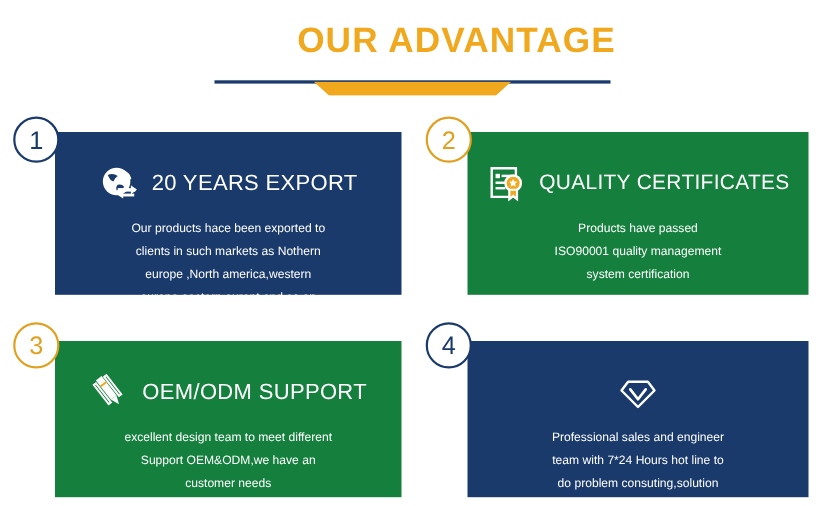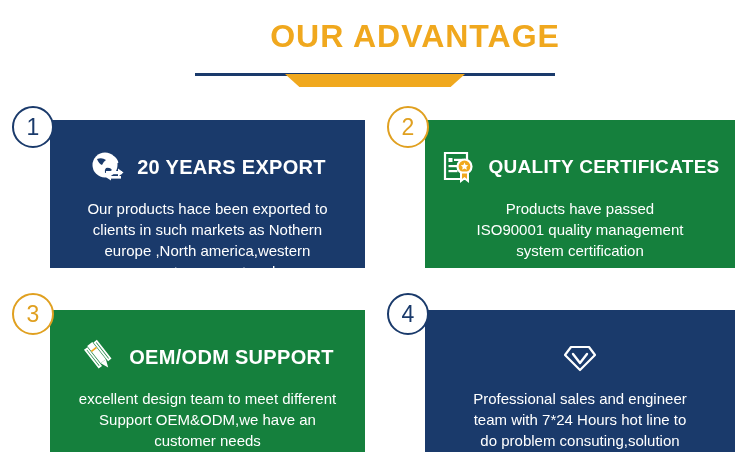--- a/index.html
+++ b/index.html
@@ -67,32 +67,32 @@
 
   
   .head-row{
     display:flex;align-items:center;justify-content:center;
     gap:12px;
     height:42px;
     margin-top:4px;
   }
   .card-icon{width:36px;height:36px;flex:0 0 36px;display:block;}
   .card-heading{
-    font-size:20px;font-weight:bold;color:#ffffff;
+    font-size:20px;font-weight:normal;color:#ffffff;
     letter-spacing:0.3px;white-space:nowrap;text-align:center;
   }
   .card2 .card-heading,.card4 .card-heading{font-size:19px;}
   .card1 .card-heading{font-size:20px;}
 
   
   .card-text{
     margin-top:10px;
     text-align:center;
     color:#ffffff;
-    font-size:15px;
+    font-size:11px;
     line-height:21px;
     padding:0 6px;
   }
   .card-text div{white-space:nowrap;}
 </style>
 </head>
 <body>
 
 <div class="stage">
 

